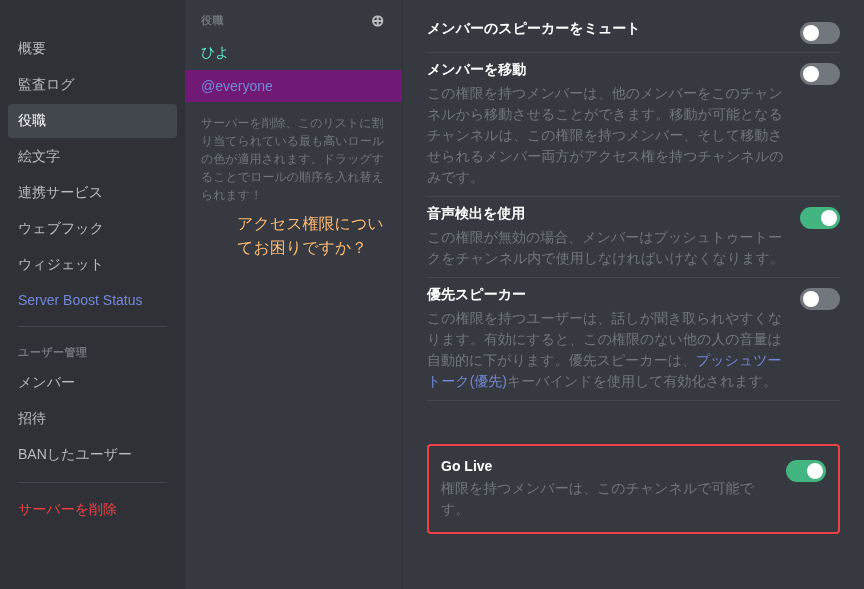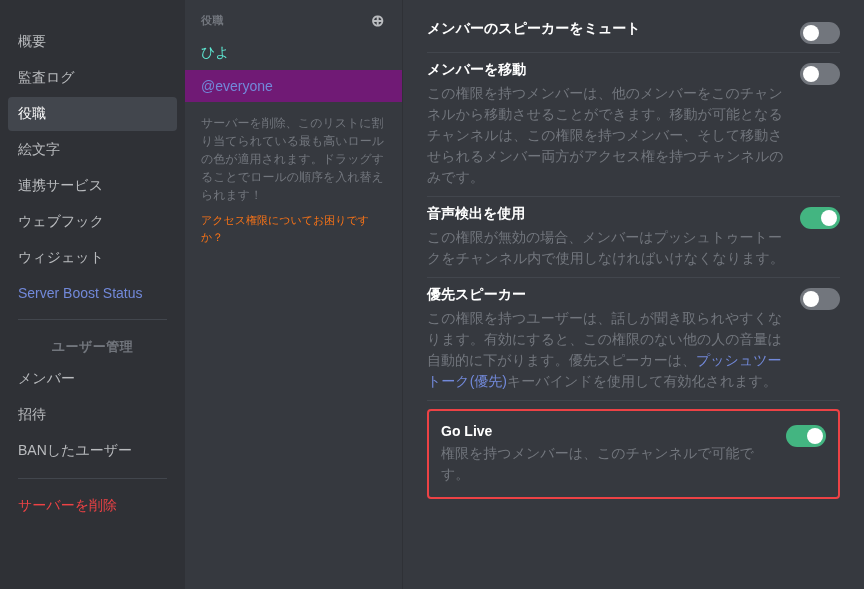--- a/index.html
+++ b/index.html
@@ -12,21 +12,21 @@
       height: 589px;
       overflow: hidden;
       display: flex;
     }
 
     
     .sidebar {
       width: 185px;
       min-width: 185px;
       background: #2f3136;
-      padding: 25px 8px;
+      padding: 32px 8px;
       display: flex;
       flex-direction: column;
       gap: 2px;
       overflow-y: auto;
     }
     .sidebar-item {
       padding: 8px 10px;
       border-radius: 4px;
       cursor: pointer;
       color: #b9bbbe;
@@ -40,26 +40,25 @@
     .sidebar-item.accent {
       color: #7289da;
     }
     .sidebar-divider {
       height: 1px;
       background: #42464d;
       margin: 8px 10px;
     }
     .sidebar-section-label {
       color: #72767d;
-      font-size: 13px;
+      font-size: 11px;
       font-weight: 700;
       text-transform: uppercase;
       padding: 8px 10px 4px;
       letter-spacing: 0.5px;
-      text-align: center;
     }
 
     
     .roles-panel {
       width: 218px;
       min-width: 218px;
       background: #36393f;
       border-right: 1px solid #2f3136;
       display: flex;
       flex-direction: column;
@@ -96,25 +95,26 @@
       color: #7289da;
       background: #701a75;
     }
     .roles-description {
       padding: 12px 16px;
       color: #72767d;
       font-size: 12px;
       line-height: 1.5;
     }
     .roles-link {
-      color: #f97316;
+      color: #fdba74;
       cursor: pointer;
       display: block;
       margin-top: 8px;
-      font-size: 11px;
+      font-size: 16px;
+      margin-left: 36px;
     }
 
     
     .main-content {
       flex: 1;
       background: #36393f;
       padding: 20px 24px;
       overflow-y: auto;
       display: flex;
       flex-direction: column;
@@ -184,20 +184,21 @@
     .toggle-track.on .toggle-thumb {
       left: 21px;
     }
 
     
     .go-live-section {
       border: 2px solid #ed4245;
       border-radius: 4px;
       padding: 12px;
       background: #36393f;
+      margin-top: 35px;
     }
 
     .divider {
       height: 1px;
       background: #42464d;
       margin: 4px 0;
     }
   </style>
 </head>
 <body>

